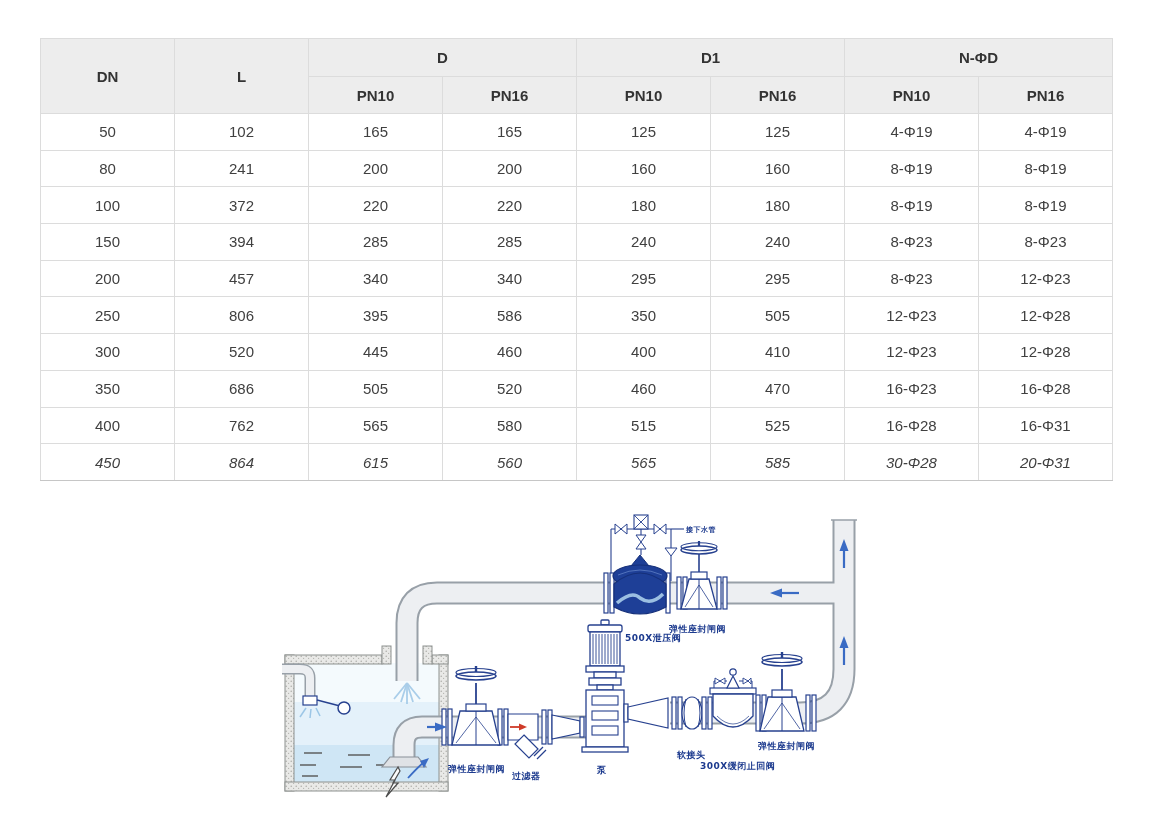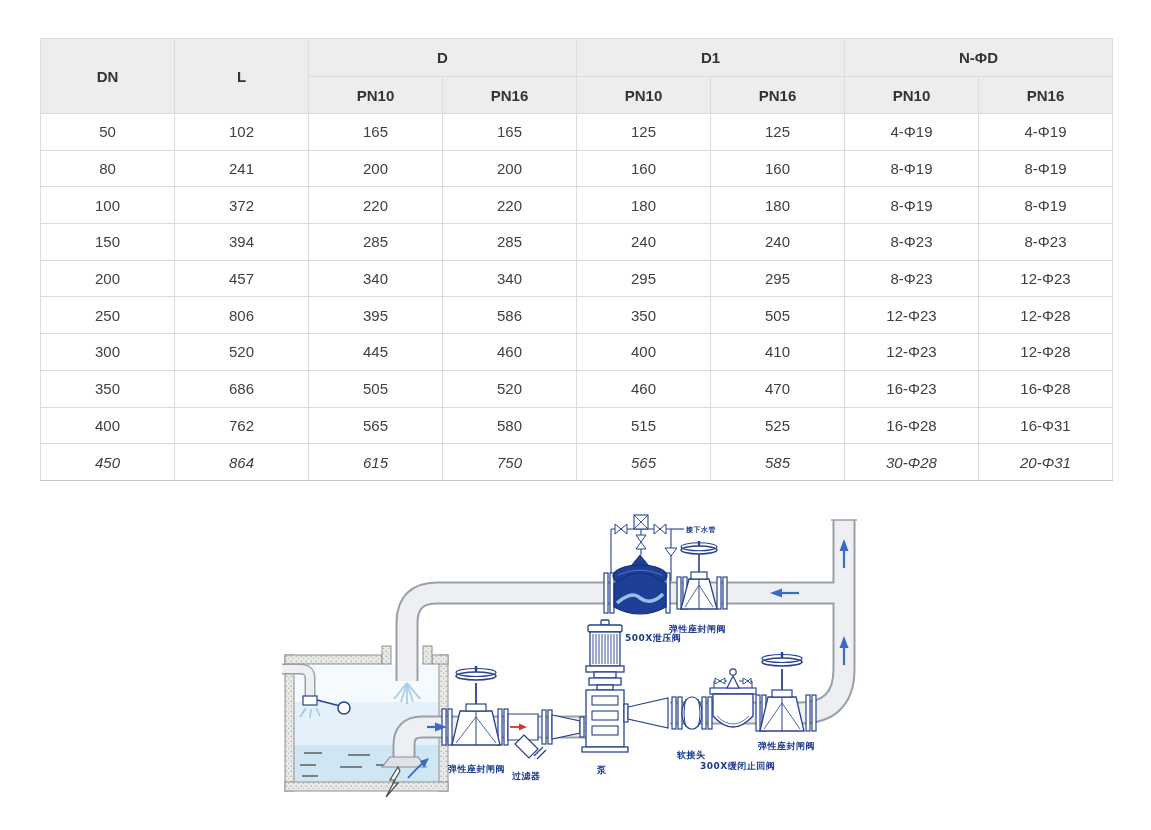--- a/index.html
+++ b/index.html
@@ -134,21 +134,21 @@
           <td>580</td>
           <td>515</td>
           <td>525</td>
           <td>16-Φ28</td>
           <td>16-Φ31</td>
         </tr>
         <tr>
           <td>450</td>
           <td>864</td>
           <td>615</td>
-          <td>750</td>
+          <td>560</td>
           <td>565</td>
           <td>585</td>
           <td>30-Φ28</td>
           <td>20-Φ31</td>
         </tr>
       </tbody>
   </table>
 
   <svg viewBox="0 0 600 325" width="600" height="325" style="position:absolute;left:280px;top:505px">
 

